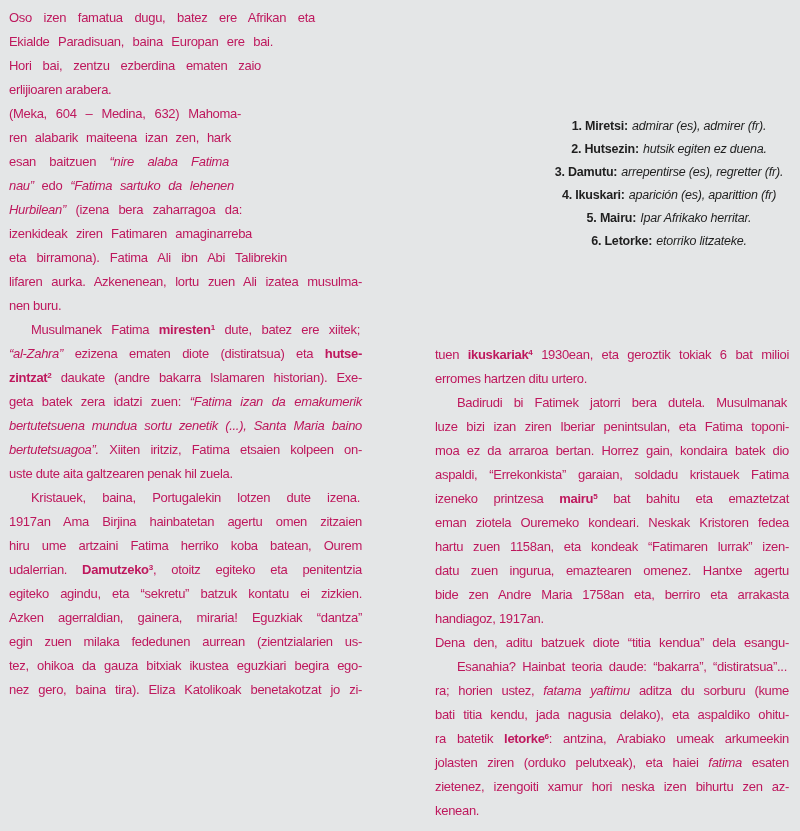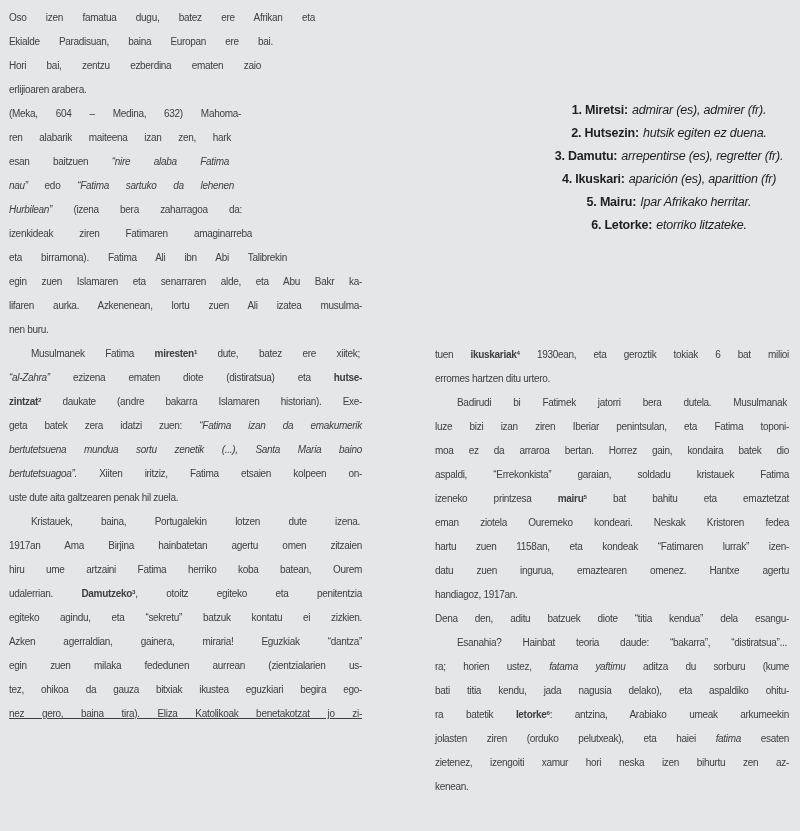--- a/index.html
+++ b/index.html
@@ -10,23 +10,23 @@
   #page {
     position: relative;
     width: 800px;
     height: 831px;
     background: #e4e6e7;
     color: #1f1f1f;
     overflow: hidden;
   }
   .col {
     position: absolute;
-    font-size: 10px;
+    font-size: 13px;
     letter-spacing: -0.3px;
-    color: #404040;
+    color: #be185d;
   }
   #left-column  { left: 9px;   top: 6px;   width: 353px; }
   #right-column { left: 435px; top: 343px; width: 354px; }
   .line {
     line-height: 24px;
     height: 24px;
     white-space: nowrap;
     text-align: justify;
     text-align-last: justify;
     overflow: visible;
@@ -38,21 +38,21 @@
   sup.s {
     font-size: 62%;
     line-height: 0;
     position: relative;
     top: -0.45em;
     vertical-align: baseline;
   }
   #definitions-box {
     position: absolute;
     left: 543px;
-    top: 99px;
+    top: 115px;
     width: 252px;
     text-align: center;
     font-size: 12.5px;
     letter-spacing: -0.2px;
   }
   .def-line {
     line-height: 23px;
     height: 23px;
     white-space: nowrap;
   }
@@ -69,39 +69,38 @@
       <div class="line" style="width: 264px;"><span>Ekialde Paradisuan, baina Europan ere bai.</span></div>
       <div class="line" style="width: 252px;"><span>Hori bai, zentzu ezberdina ematen zaio</span></div>
       <div class="line end"><span>erlijioaren arabera.</span></div>
       <div class="line" style="width: 232px;"><span>(Meka, 604 – Medina, 632) Mahoma-</span></div>
       <div class="line" style="width: 222px;"><span>ren alabarik maiteena izan zen, hark</span></div>
       <div class="line" style="width: 220px;"><span>esan baitzuen </span><span class="i">“nire alaba Fatima</span></div>
       <div class="line" style="width: 225px;"><span class="i">nau”</span><span> edo </span><span class="i">“Fatima sartuko da lehenen</span></div>
       <div class="line" style="width: 233px;"><span class="i">Hurbilean”</span><span> (izena bera zaharragoa da:</span></div>
       <div class="line" style="width: 243px;"><span>izenkideak ziren Fatimaren amaginarreba</span></div>
       <div class="line" style="width: 278px;"><span>eta birramona). Fatima Ali ibn Abi Talibrekin</span></div>
-      <div class="line" style="width: 353px;"><span>egin zuen Islamaren eta senarraren alde, eta Abu Bakr ka-</span></div>
       <div class="line" style="width: 353px;"><span>lifaren aurka. Azkenenean, lortu zuen Ali izatea musulma-</span></div>
       <div class="line end"><span>nen buru.</span></div>
       <div class="line ind" style="width: 329px;"><span>Musulmanek Fatima </span><span class="b">miresten</span><sup class="s b">1</sup><span> dute, batez ere xiitek;</span></div>
       <div class="line" style="width: 353px;"><span class="i">“al-Zahra”</span><span> ezizena ematen diote (distiratsua) eta </span><span class="b">hutse-</span></div>
       <div class="line" style="width: 353px;"><span class="b">zintzat</span><sup class="s b">2</sup><span> daukate (andre bakarra Islamaren historian). Exe-</span></div>
       <div class="line" style="width: 353px;"><span>geta batek zera idatzi zuen: </span><span class="i">“Fatima izan da emakumerik</span></div>
       <div class="line" style="width: 353px;"><span class="i">bertutetsuena mundua sortu zenetik (...), Santa Maria baino</span></div>
       <div class="line" style="width: 353px;"><span class="i">bertutetsuagoa”.</span><span> Xiiten iritziz, Fatima etsaien kolpeen on-</span></div>
       <div class="line end"><span>uste dute aita galtzearen penak hil zuela.</span></div>
       <div class="line ind" style="width: 329px;"><span>Kristauek, baina, Portugalekin lotzen dute izena.</span></div>
       <div class="line" style="width: 353px;"><span>1917an Ama Birjina hainbatetan agertu omen zitzaien</span></div>
       <div class="line" style="width: 353px;"><span>hiru ume artzaini Fatima herriko koba batean, Ourem</span></div>
       <div class="line" style="width: 353px;"><span>udalerrian. </span><span class="b">Damutzeko</span><sup class="s b">3</sup><span>, otoitz egiteko eta penitentzia</span></div>
       <div class="line" style="width: 353px;"><span>egiteko agindu, eta “sekretu” batzuk kontatu ei zizkien.</span></div>
       <div class="line" style="width: 353px;"><span>Azken agerraldian, gainera, miraria! Eguzkiak “dantza”</span></div>
       <div class="line" style="width: 353px;"><span>egin zuen milaka fededunen aurrean (zientzialarien us-</span></div>
       <div class="line" style="width: 353px;"><span>tez, ohikoa da gauza bitxiak ikustea eguzkiari begira ego-</span></div>
-      <div class="line" style="width: 353px; text-decoration: underline;"><span>nez gero, baina tira). Eliza Katolikoak benetakotzat jo zi-</span></div>
+      <div class="line" style="width: 353px;"><span>nez gero, baina tira). Eliza Katolikoak benetakotzat jo zi-</span></div>
     </section>
 
   <aside id="definitions-box">
     <div class="def-line">
       <span class="def-label">1. Miretsi:</span><span class="def-text">admirar (es), admirer (fr).</span>
     </div>
     <div class="def-line">
       <span class="def-label">2. Hutsezin:</span><span class="def-text">hutsik egiten ez duena.</span>
     </div>
     <div class="def-line">
@@ -122,20 +121,21 @@
       <div class="line" style="width: 354px;"><span>tuen </span><span class="b">ikuskariak</span><sup class="s b">4</sup><span> 1930ean, eta geroztik tokiak 6 bat milioi</span></div>
       <div class="line end"><span>erromes hartzen ditu urtero.</span></div>
       <div class="line ind" style="width: 330px;"><span>Badirudi bi Fatimek jatorri bera dutela. Musulmanak</span></div>
       <div class="line" style="width: 354px;"><span>luze bizi izan ziren Iberiar penintsulan, eta Fatima toponi-</span></div>
       <div class="line" style="width: 354px;"><span>moa ez da arraroa bertan. Horrez gain, kondaira batek dio</span></div>
       <div class="line" style="width: 354px;"><span>aspaldi, “Errekonkista” garaian, soldadu kristauek Fatima</span></div>
       <div class="line" style="width: 354px;"><span>izeneko printzesa </span><span class="b">mairu</span><sup class="s b">5</sup><span> bat bahitu eta emaztetzat</span></div>
       <div class="line" style="width: 354px;"><span>eman ziotela Ouremeko kondeari. Neskak Kristoren fedea</span></div>
       <div class="line" style="width: 354px;"><span>hartu zuen 1158an, eta kondeak “Fatimaren lurrak” izen-</span></div>
       <div class="line" style="width: 354px;"><span>datu zuen ingurua, emaztearen omenez. Hantxe agertu</span></div>
+      <div class="line" style="width: 354px;"><span>bide zen Andre Maria 1758an eta, berriro eta arrakasta</span></div>
       <div class="line end"><span>handiagoz, 1917an.</span></div>
       <div class="line" style="width: 354px;"><span>Dena den, aditu batzuek diote “titia kendua” dela esangu-</span></div>
       <div class="line ind" style="width: 330px;"><span>Esanahia? Hainbat teoria daude: “bakarra”, “distiratsua”...</span></div>
       <div class="line" style="width: 354px;"><span>ra; horien ustez, </span><span class="i">fatama yaftimu</span><span> aditza du sorburu (kume</span></div>
       <div class="line" style="width: 354px;"><span>bati titia kendu, jada nagusia delako), eta aspaldiko ohitu-</span></div>
       <div class="line" style="width: 354px;"><span>ra batetik </span><span class="b">letorke</span><sup class="s b">6</sup><span>: antzina, Arabiako umeak arkumeekin</span></div>
       <div class="line" style="width: 354px;"><span>jolasten ziren (orduko pelutxeak), eta haiei </span><span class="i">fatima</span><span> esaten</span></div>
       <div class="line" style="width: 354px;"><span>zietenez, izengoiti xamur hori neska izen bihurtu zen az-</span></div>
       <div class="line end"><span>kenean.</span></div>
     </section>

